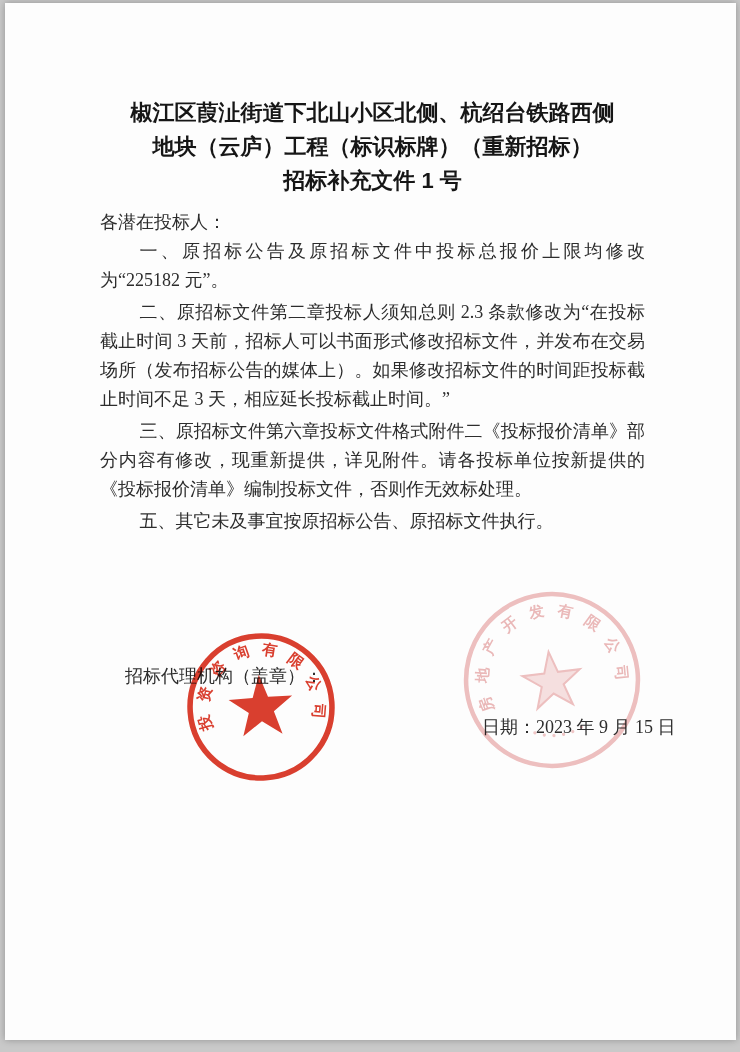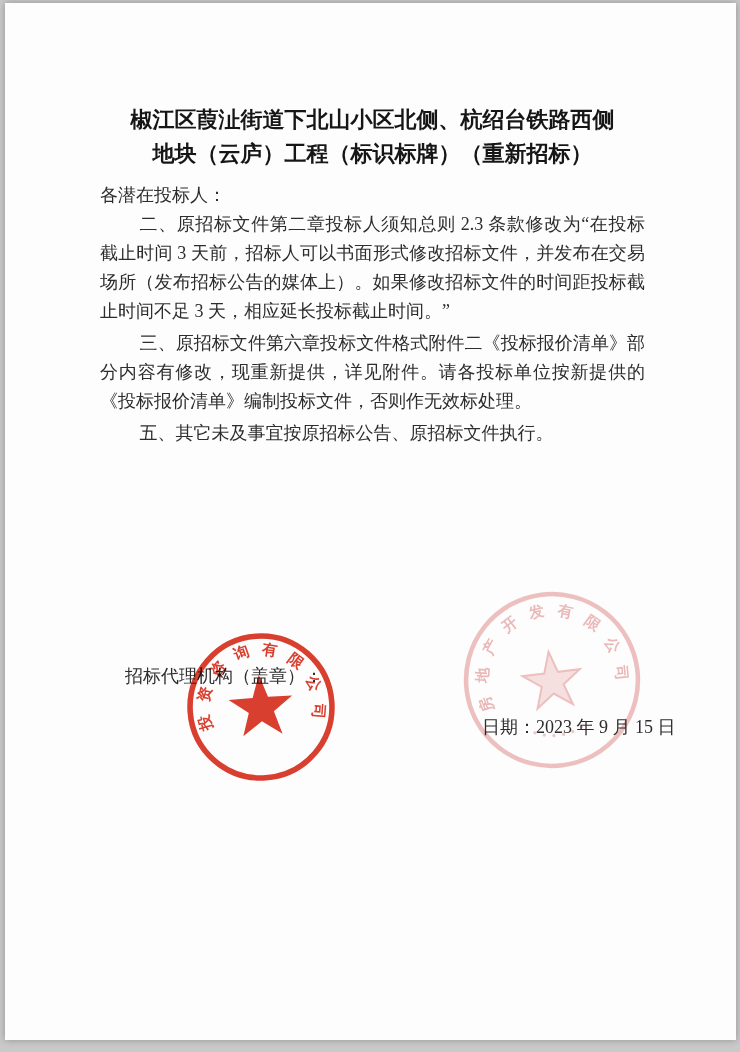--- a/index.html
+++ b/index.html
@@ -12,21 +12,21 @@
   }
   .page {
     position: absolute;
     left: 5px; top: 3px;
     width: 731px; height: 1037px;
     background: #fdfdfd;
     box-shadow: 0 0 7px rgba(0,0,0,.28);
   }
   .content {
     position: absolute;
-    left: 95px; top: 100px;
+    left: 95px; top: 93px;
     width: 545px;
     color: #2d2d2d;
   }
   .title {
     font-family: "Liberation Sans", "DejaVu Sans", sans-serif;
     font-weight: 700;
     font-size: 22px;
     line-height: 34px;
     text-align: center;
     color: #161616;
@@ -83,24 +83,26 @@
 </style>
 </head>
 <body>
 
 <div class="page">
 
   <div class="content">
     <h1 class="title">
       <span>椒江区葭沚街道下北山小区北侧、杭绍台铁路西侧</span>
       <span>地块（云庐）工程（标识标牌）（重新招标）</span>
+      <span>招标补充文件 1 号</span>
     </h1>
 
     <p class="salutation">各潜在投标人：</p>
 
+    <p class="para">一、原招标公告及原招标文件中投标总报价上限均修改为“225182 元”。</p>
     <p class="para">二、原招标文件第二章投标人须知总则 2.3 条款修改为“在投标截止时间 3 天前，招标人可以书面形式修改招标文件，并发布在交易场所（发布招标公告的媒体上）。如果修改招标文件的时间距投标截止时间不足 3 天，相应延长投标截止时间。”</p>
     <p class="para">三、原招标文件第六章投标文件格式附件二《投标报价清单》部分内容有修改，现重新提供，详见附件。请各投标单位按新提供的《投标报价清单》编制投标文件，否则作无效标处理。</p>
     <p class="para">五、其它未及事宜按原招标公告、原招标文件执行。</p>
   </div>
 
   <span class="sig-label agency-label">招标代理机构（盖章）：</span>
   <span class="date-line">日期：2023 年 9 月 15 日</span>
 
   <svg class="seal seal-left" viewBox="0 0 150 150">
     <circle cx="75" cy="75" r="70" fill="none" stroke="#d9301f" stroke-width="5.5"></circle>

